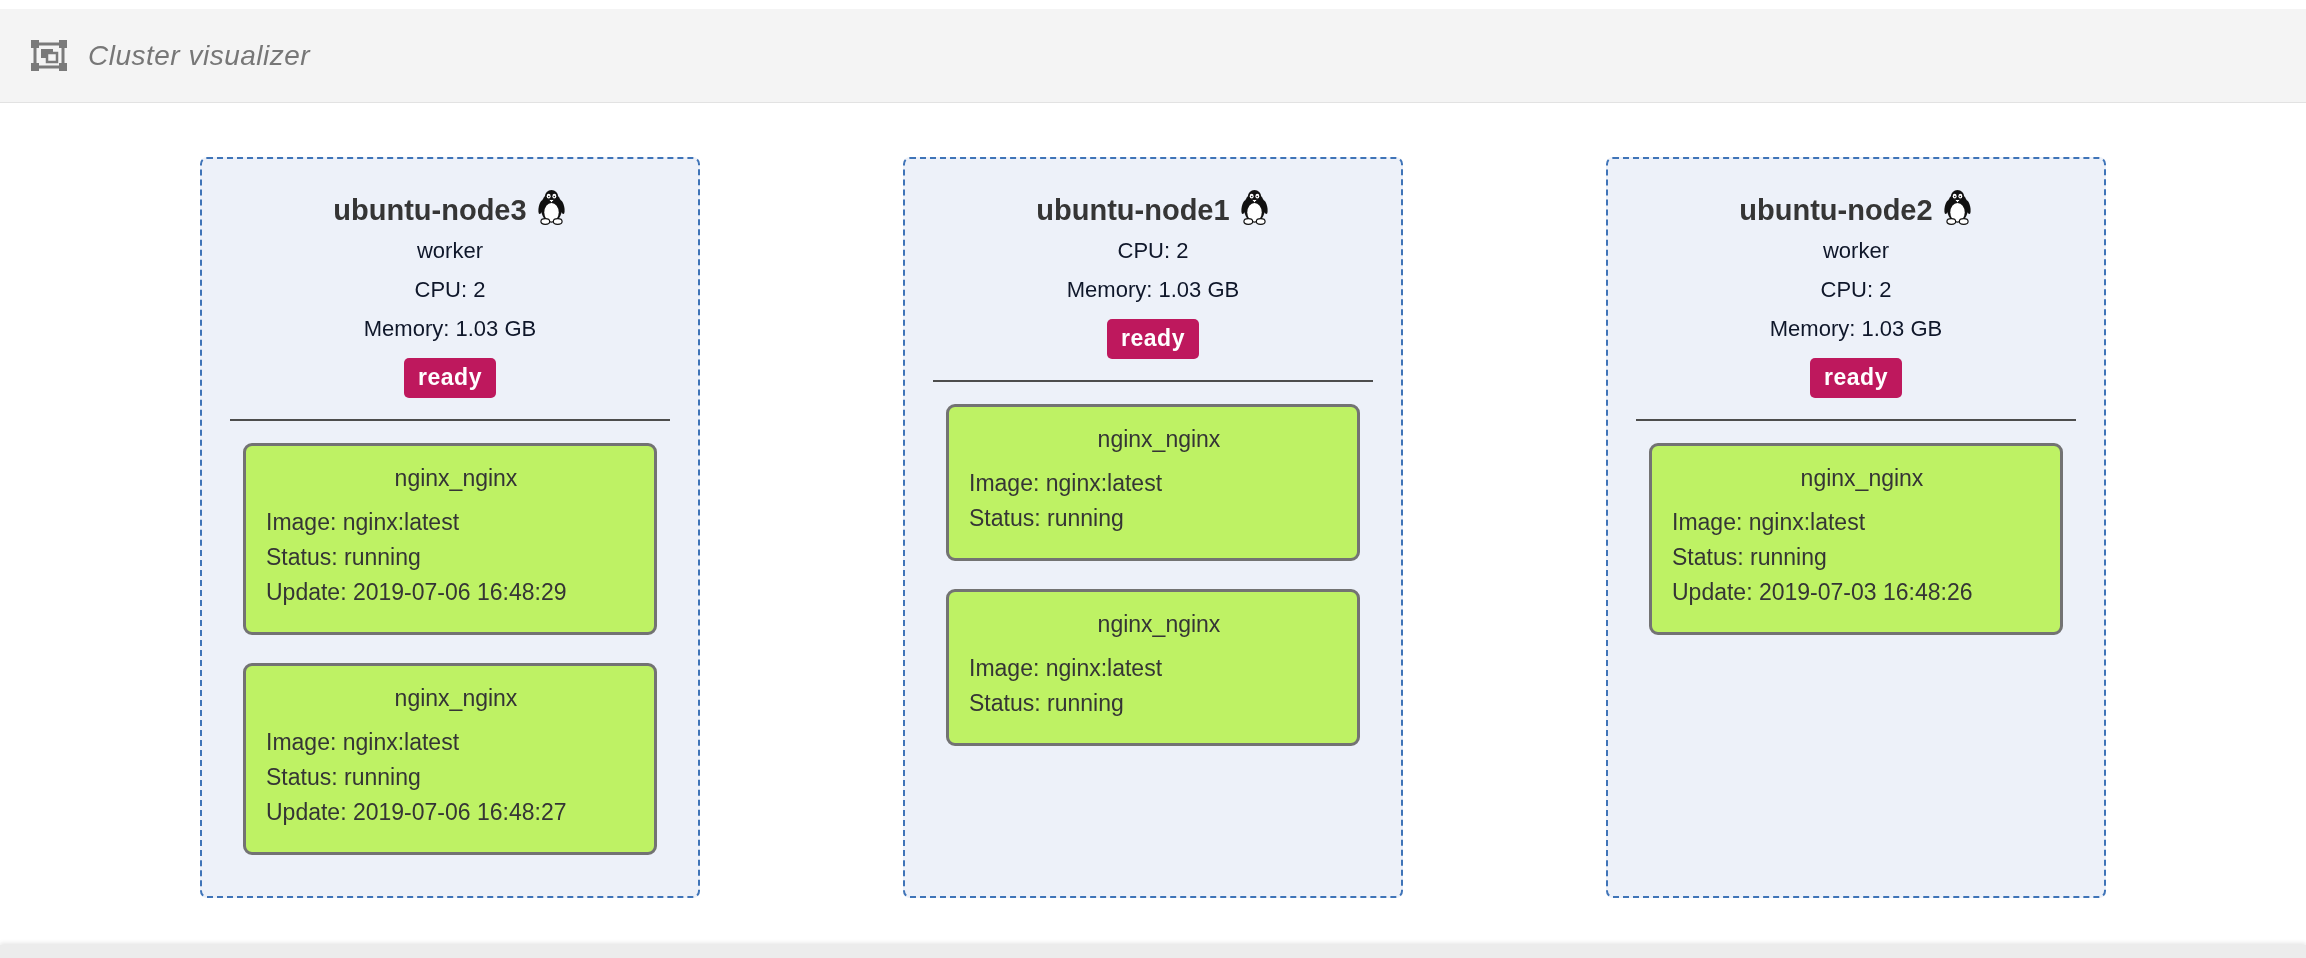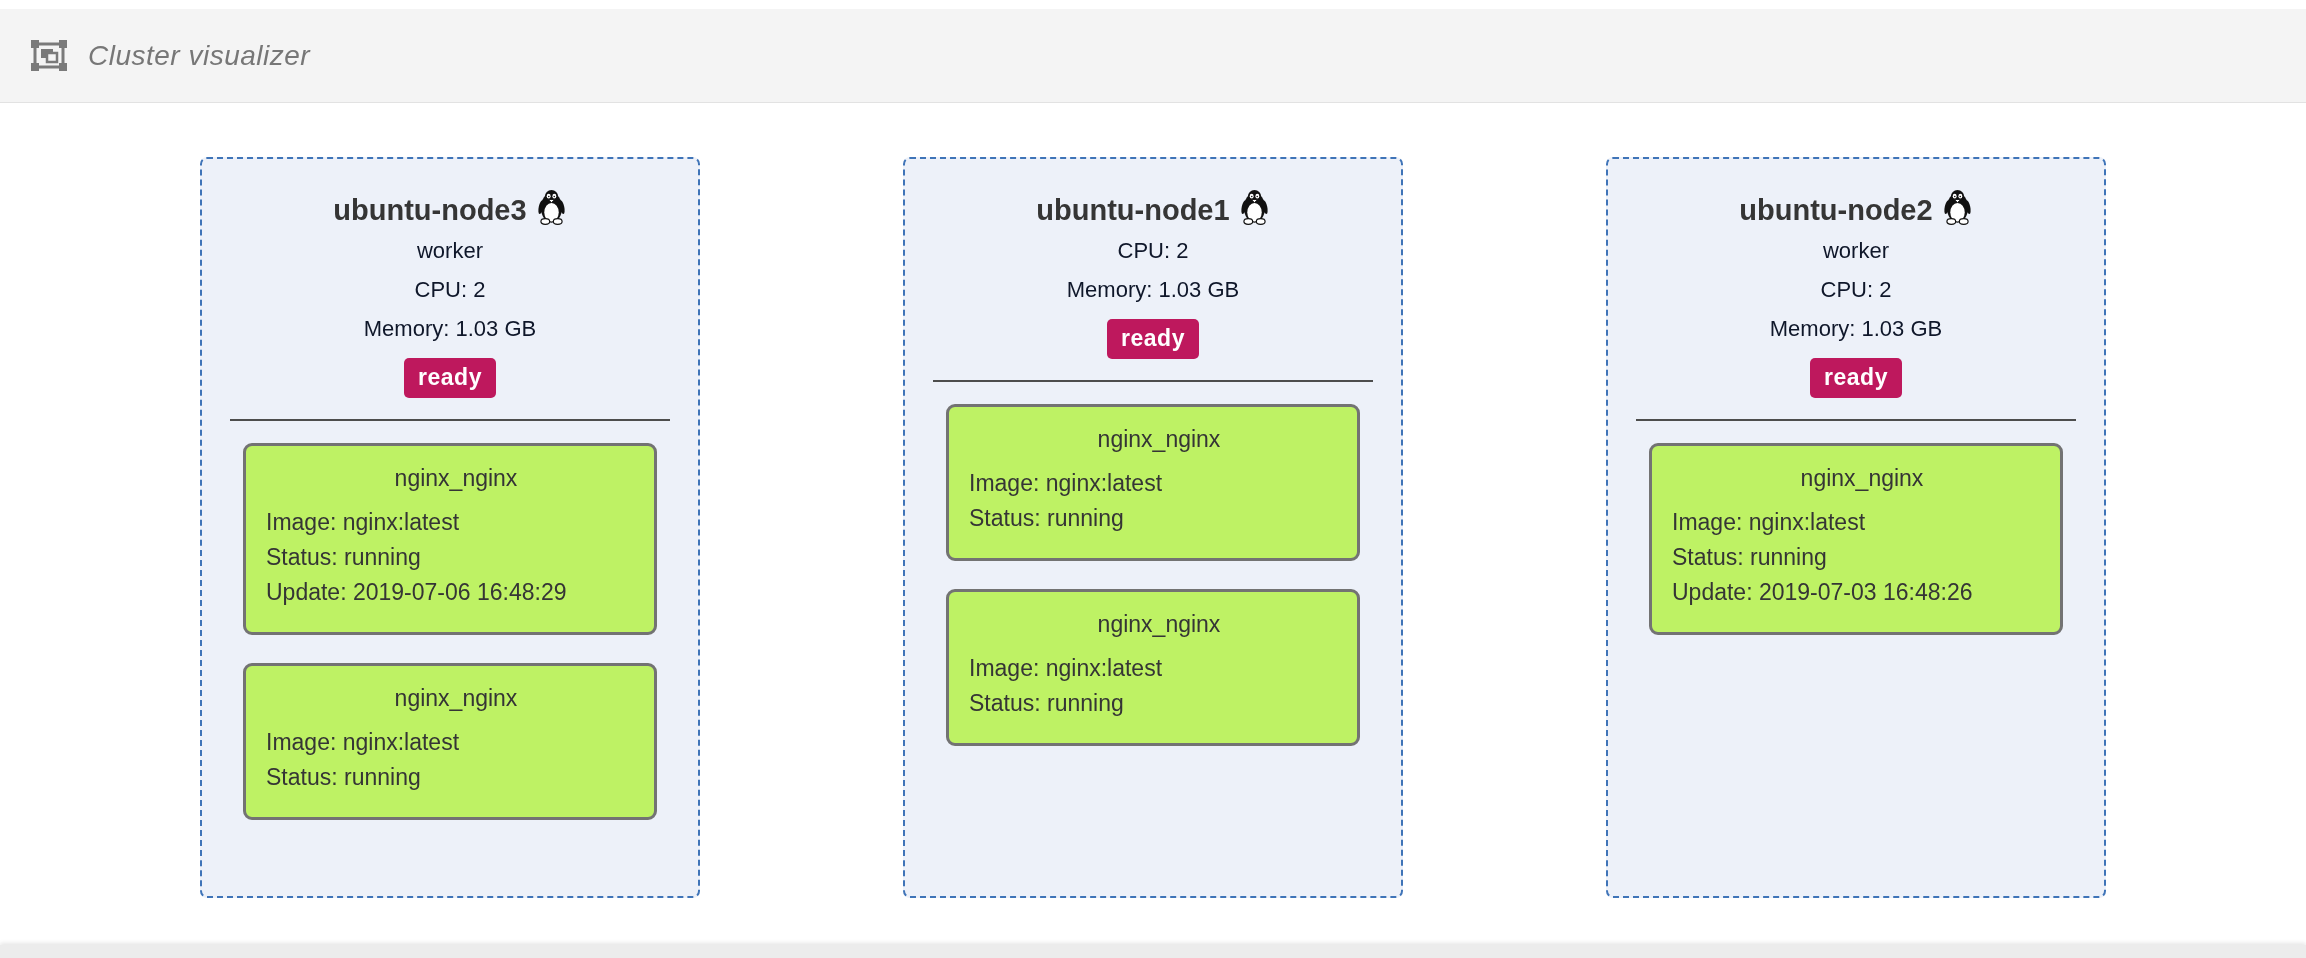--- a/index.html
+++ b/index.html
@@ -165,20 +165,21 @@
     <div class="task-title">nginx_nginx</div>
     <div class="task-line">Image: nginx:latest</div>
     <div class="task-line">Status: running</div>
     <div class="task-line">Update: 2019-07-06 16:48:29</div>
   </div>
 
   <div class="task-card">
     <div class="task-title">nginx_nginx</div>
     <div class="task-line">Image: nginx:latest</div>
     <div class="task-line">Status: running</div>
+    <div class="task-line">Update: 2019-07-06 16:48:27</div>
   </div>
 </div>
   </section>
 
   <section class="node-card">
     <div class="node-title">
       <span>ubuntu-node1</span>
       <span class="penguin-wrap">
         <svg width="31" height="37" viewBox="0 0 24 28">
           <ellipse cx="12" cy="15" rx="8.2" ry="11.5" fill="#111111"></ellipse>

